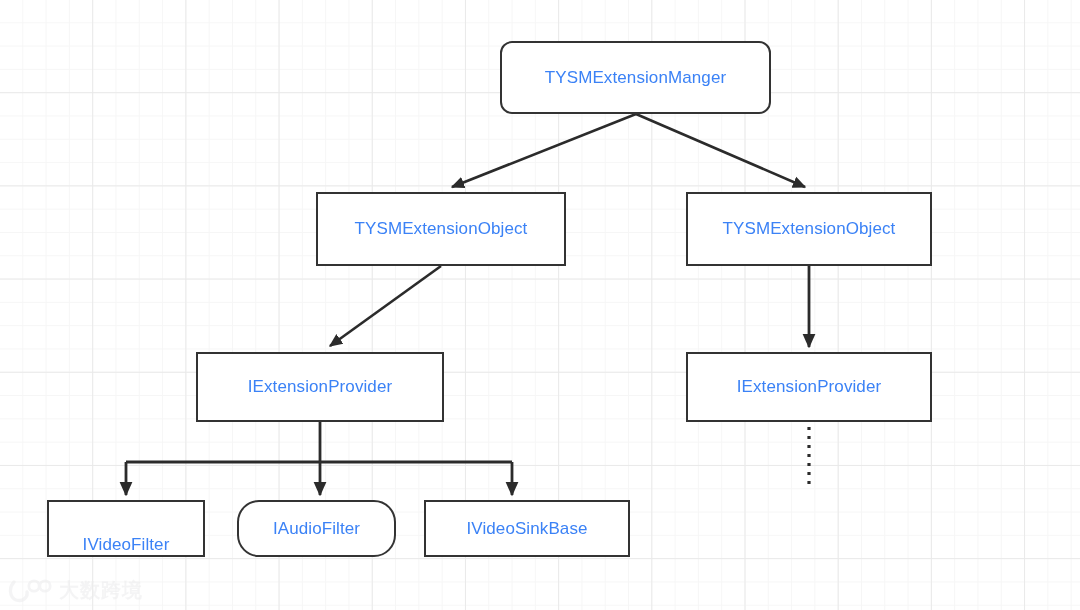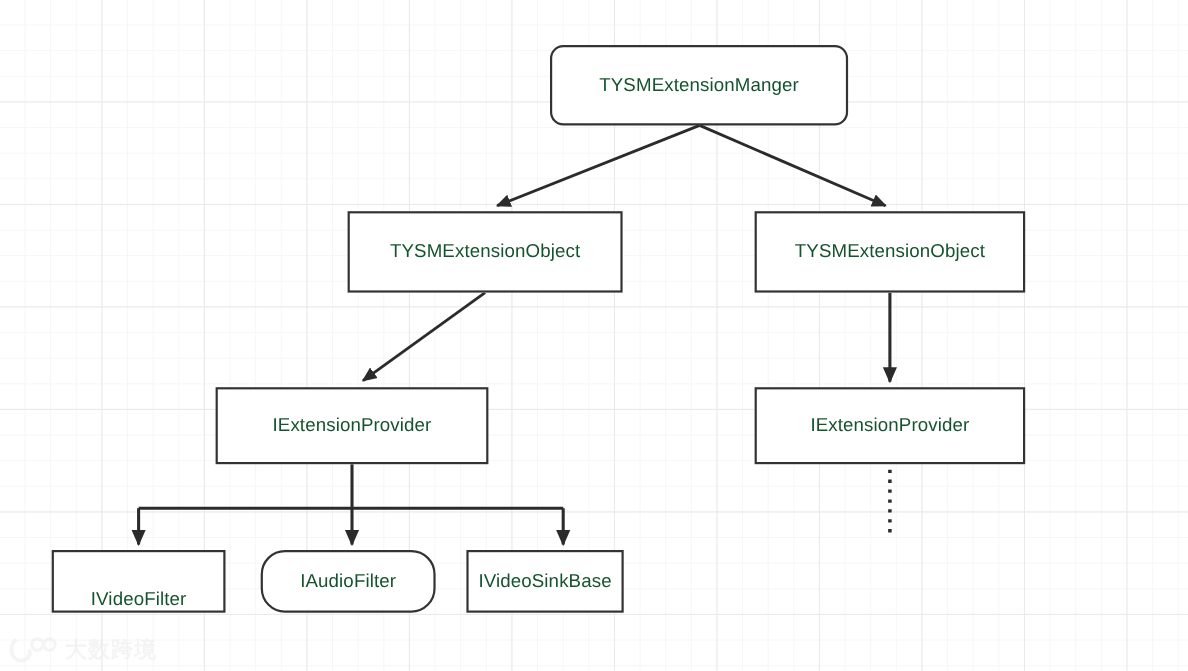--- a/index.html
+++ b/index.html
@@ -48,32 +48,32 @@
     justify-content: center;
     color: #4a4a4a;
     font-size: 17px;
     letter-spacing: 0.1px;
     white-space: nowrap;
   }
   .node.rounded {
     border-radius: 12px;
   }
   .node-label {
-    color: #14532d;
+    color: #3b82f6;
   }
 
   
   #node-manager   { left: 500px; top: 41px;  width: 271px; height: 73px; }
   #node-object-l  { left: 316px; top: 192px; width: 250px; height: 74px; }
   #node-object-r  { left: 686px; top: 192px; width: 246px; height: 74px; }
   #node-provider-l{ left: 196px; top: 352px; width: 248px; height: 70px; }
   #node-provider-r{ left: 686px; top: 352px; width: 246px; height: 70px; }
   #node-videofilter   { left: 47px;  top: 500px; width: 158px; height: 57px; align-items: flex-end; }
   #node-audiofilter   { left: 237px; top: 500px; width: 159px; height: 57px; border-radius: 22px; }
-  #node-videosinkbase { left: 424px; top: 500px; width: 143px; height: 57px; }
+  #node-videosinkbase { left: 424px; top: 500px; width: 206px; height: 57px; }
 
   
   #watermark {
     position: absolute;
     left: 8px;
     bottom: 6px;
     display: flex;
     align-items: center;
     gap: 7px;
     opacity: 0.55;

